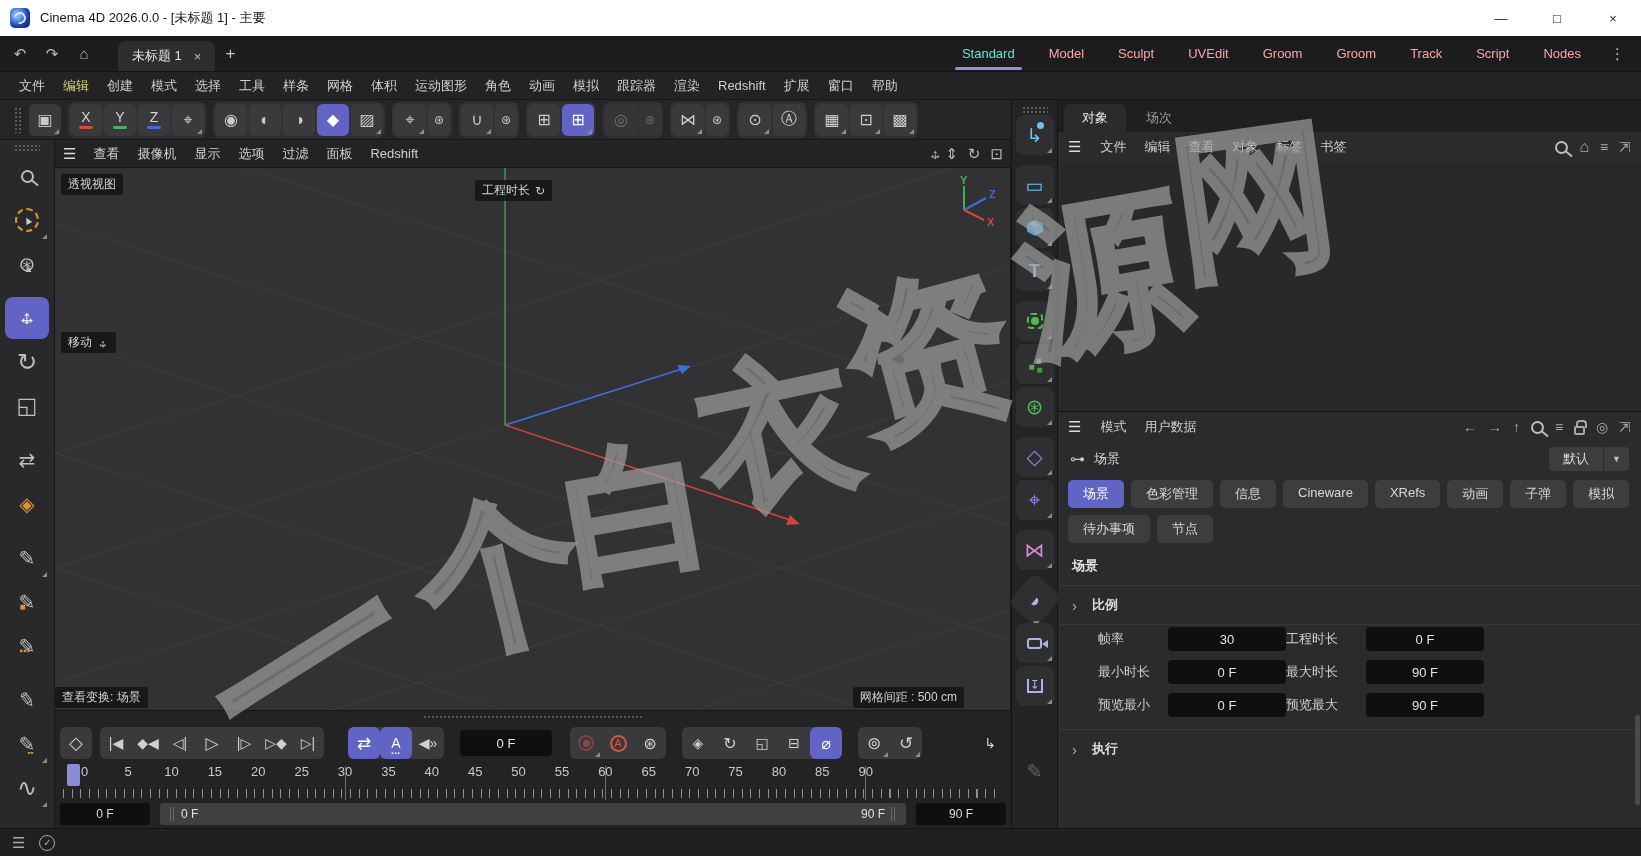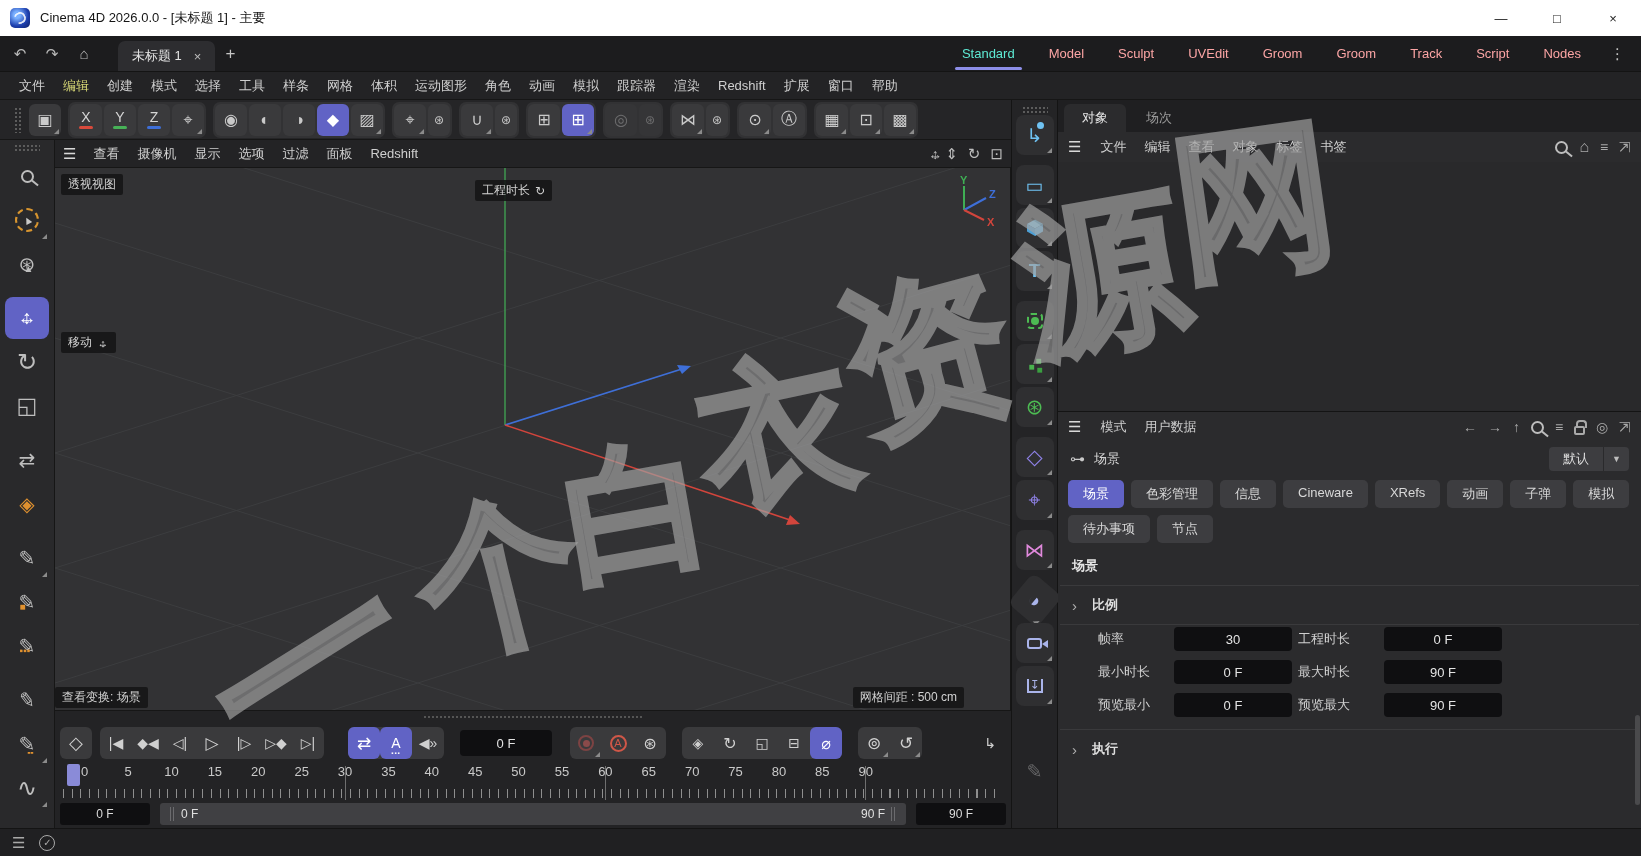--- a/index.html
+++ b/index.html
@@ -139,21 +139,21 @@
   .preset .pa{background:#3d3d40;border-left:1px solid #2a2a2c;border-radius:0 4px 4px 0;padding:3px 8px;color:#bdbdbd;font-size:9px;display:flex;align-items:center;}
   .chips{background:#2b2b2d;padding:4px 10px 2px;display:flex;flex-wrap:wrap;gap:7px;}
   .chipbtn{background:#3d3d40;border-radius:5px;padding:5px 15px;color:#d8d8d8;}
   .chipbtn.active{background:#6163c5;color:#fff;}
   .am-body{flex:1;background:#2b2b2d;padding:4px 0 0;overflow:hidden;position:relative;}
   .sec-title{padding:8px 14px 10px;color:#e4e4e4;font-weight:bold;}
   .hr{height:1px;background:#3a3a3c;margin:0 2px;}
   .secrow{display:flex;align-items:center;gap:10px;padding:10px 14px;color:#dedede;font-weight:bold;}
   .chev{color:#b0b0b0;font-weight:normal;font-size:15px;display:inline-block;width:10px;}
   .chev.down{transform:rotate(90deg);}
-  .fieldgrid{padding:2px 14px 12px 40px;display:grid;grid-template-columns:70px 118px 80px 118px;gap:9px 6px;align-items:center;}
+  .fieldgrid{padding:2px 14px 12px 40px;display:grid;grid-template-columns:70px 118px 80px 118px;gap:9px 0;align-items:center;}
   .flabel{color:#cfcfcf;text-align:left;}
   .fval{height:24px;background:#0f0f11;border-radius:4px;display:flex;align-items:center;justify-content:center;color:#e4e4e4;}
   .scrollbar{position:absolute;right:1px;top:170px;width:5px;height:90px;border-radius:3px;background:#4a4a4c;}
 
   
   .statusbar{height:28px;background:#202022;border-top:1px solid #141414;display:flex;align-items:center;gap:14px;padding:0 12px;}
   .okcirc{width:16px;height:16px;border:1.6px solid #a9a9a9;border-radius:50%;display:flex;align-items:center;justify-content:center;font-size:10px;color:#a9a9a9;}
 
   
   .wm{position:absolute;color:transparent;-webkit-text-stroke:5px #a2a2a2;opacity:.68;z-index:50;pointer-events:none;font-weight:bold;text-shadow:0 0 1px #8a8a8a;}

